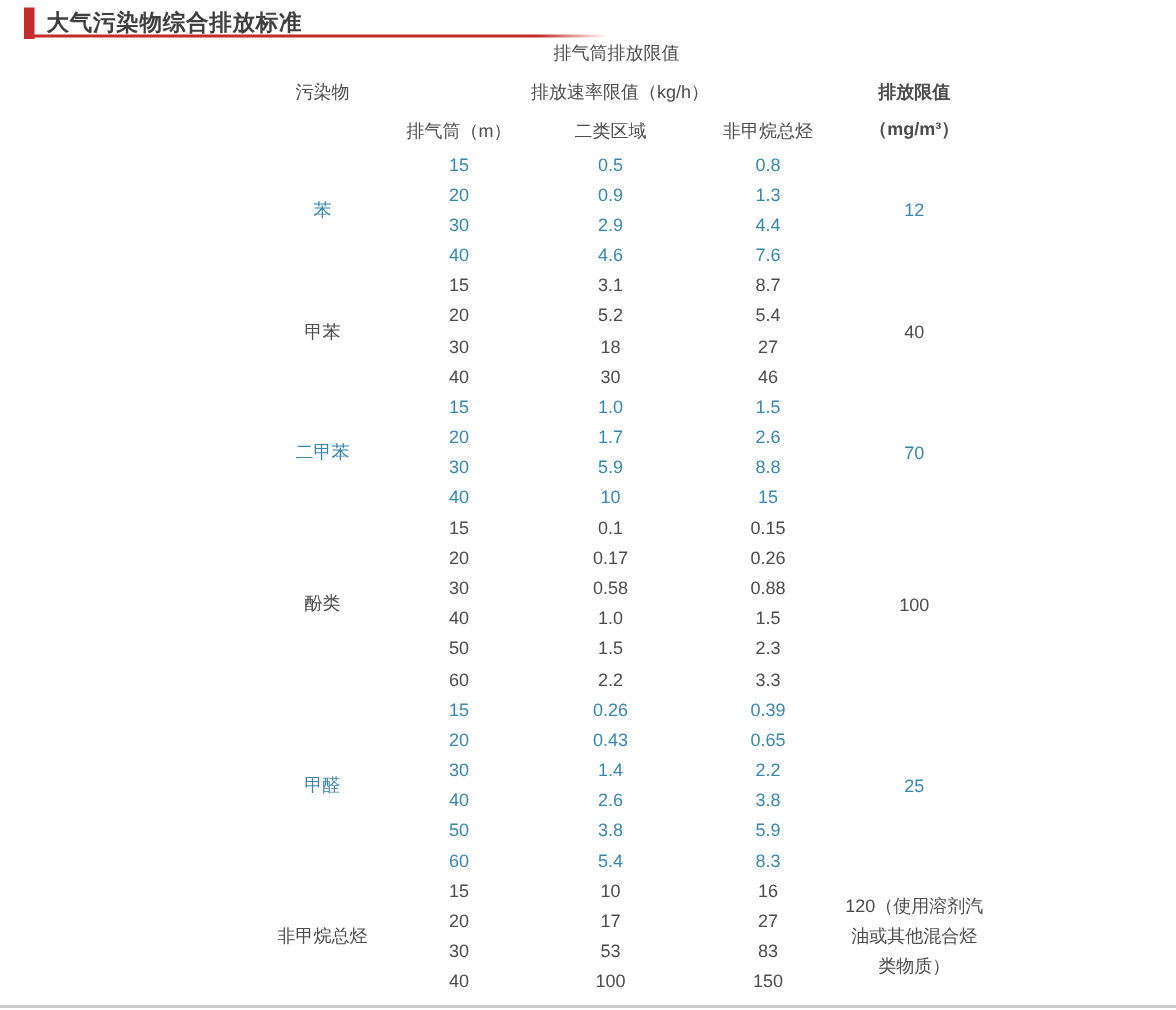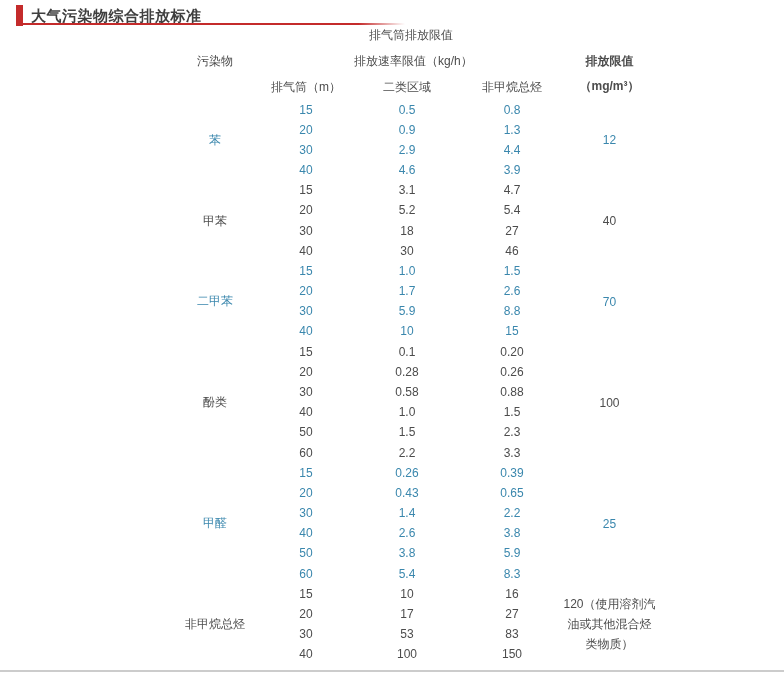--- a/index.html
+++ b/index.html
@@ -110,27 +110,27 @@
         <td>1.3</td>
       </tr>
       <tr class="blue">
         <td>30</td>
         <td>2.9</td>
         <td>4.4</td>
       </tr>
       <tr class="blue">
         <td>40</td>
         <td>4.6</td>
-        <td>3.9</td>
+        <td>7.6</td>
       </tr>
       <tr class="dark">
         <td rowspan="4" class="pollutant">甲苯</td>
         <td>15</td>
         <td>3.1</td>
-        <td>4.7</td>
+        <td>8.7</td>
         <td rowspan="4" class="limit">40</td>
       </tr>
       <tr class="dark">
         <td>20</td>
         <td>5.2</td>
         <td>5.4</td>
       </tr>
       <tr class="dark">
         <td>30</td>
         <td>18</td>
@@ -160,26 +160,26 @@
       </tr>
       <tr class="blue">
         <td>40</td>
         <td>10</td>
         <td>15</td>
       </tr>
       <tr class="dark">
         <td rowspan="6" class="pollutant">酚类</td>
         <td>15</td>
         <td>0.1</td>
-        <td>0.20</td>
+        <td>0.15</td>
         <td rowspan="6" class="limit">100</td>
       </tr>
       <tr class="dark">
         <td>20</td>
-        <td>0.28</td>
+        <td>0.17</td>
         <td>0.26</td>
       </tr>
       <tr class="dark">
         <td>30</td>
         <td>0.58</td>
         <td>0.88</td>
       </tr>
       <tr class="dark">
         <td>40</td>
         <td>1.0</td>

